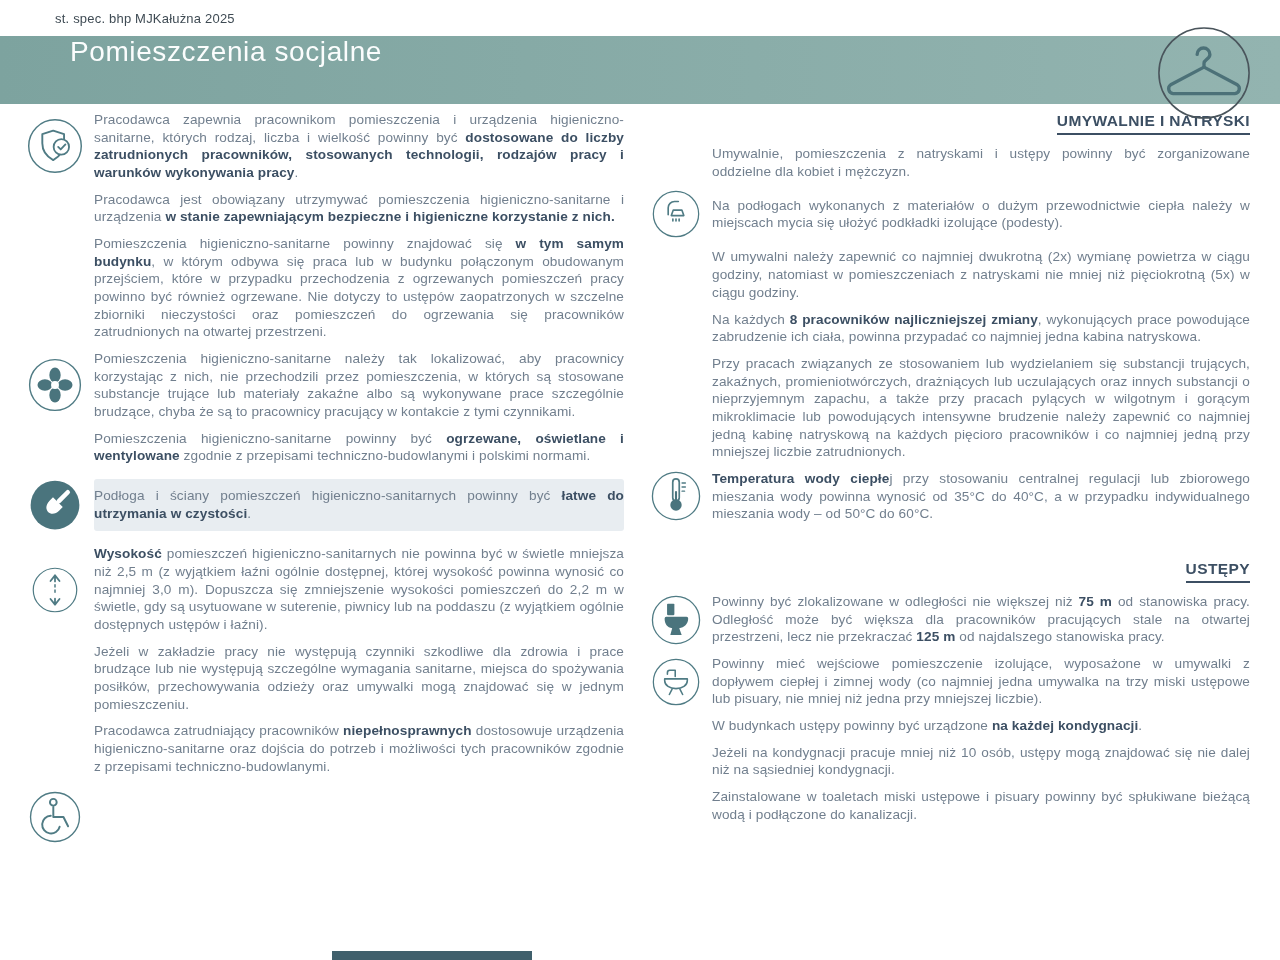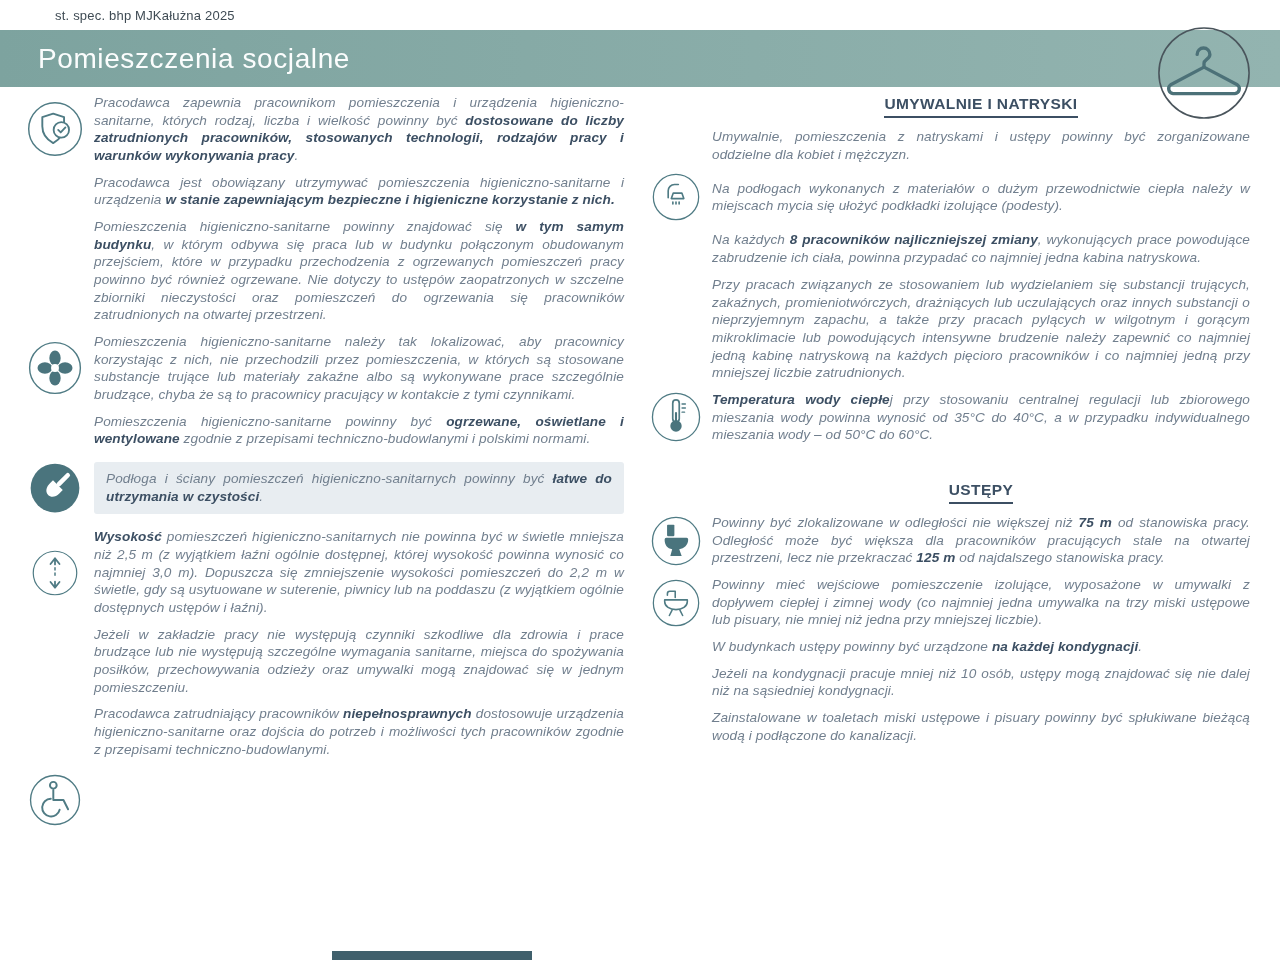--- a/index.html
+++ b/index.html
@@ -9,41 +9,41 @@
     font-family:"Liberation Sans", sans-serif;
     -webkit-font-smoothing:antialiased;
   }
   :root{
     --band1:#7da39f; --band2:#93b4b0;
     --icon:#4f7b84; --icon-fill:#4a747d;
     --txt:#717f8e; --bold:#3c4f63;
     --hl:#e8edf1; --credit:#3f4b54;
   }
   
-  .topbar{height:30px;display:flex;align-items:center;padding-left:55px;border-radius:11px;}
+  .topbar{height:36px;display:flex;align-items:center;padding-left:55px;border-radius:11px;}
   .credit{font-size:13px;color:var(--credit);letter-spacing:.2px;}
   
-  .band{height:57px;background:linear-gradient(90deg,var(--band1),var(--band2));
-        display:flex;align-items:center;padding-left:38px;}
+  .band{height:68px;background:linear-gradient(90deg,var(--band1),var(--band2));
+        display:flex;padding-left:70px;}
   .band h1{margin:0;font-size:28px;font-weight:400;color:#fbfdfd;letter-spacing:.6px;}
   .hanger-wrap{position:absolute;top:24px;left:1155px;width:98px;height:98px;}
   
   .columns{display:grid;grid-template-columns:640px 640px;margin-top:7px;}
   .col{font-size:13.6px;line-height:1.3;color:var(--txt);letter-spacing:.1px;}
   .col-left{padding:0 16px 0 22px;}
   .col-right{padding:0 30px 0 6px;}
   .row{display:grid;grid-template-columns:66px 1fr;column-gap:6px;align-items:center;margin-bottom:9px;}
   .col-right .row{grid-template-columns:60px 1fr;}
   .icell{display:flex;align-items:center;justify-content:center;}
-  .text{text-align:justify;font-style:italic;}
+  .text{text-align:justify;}
   .text b{color:var(--bold);font-weight:700;}
-  .hl .text{background:var(--hl);padding:8px 12px 9px;border-radius:3px;}
+  .hl .text{background:var(--hl);padding:8px 0 9px;border-radius:3px;}
   .row.mt{margin-top:14px;}
   .heading-row{margin-bottom:10px;}
-  .heading{display:block;text-align:center;}
+  .heading{display:block;text-align:right;}
   .heading span{display:inline-block;font-size:15.5px;font-weight:700;color:var(--bold);
     letter-spacing:.4px;border-bottom:2px solid var(--bold);padding-bottom:2px;}
   .heading-row.second{margin-top:36px;}
   svg{display:block;}
   .oc{stroke:var(--icon);fill:none;}
   .bottom-band{position:absolute;left:332px;top:951px;width:200px;height:9px;background:#40606c;}
 </style>
 </head>
 <body>
 
@@ -184,20 +184,24 @@
             <path d="M22 33v-9a8 8 0 0 1 8-8h5"></path>
             <path d="M26 34h16l-2.5-7H28.5z"></path>
             <path d="M28 38.5v2.5M32 38.5v2.5M36 38.5v2.5"></path>
           </g>
         </svg>
       </div>
       <div class="text"><span>Na podłogach wykonanych z materiałów o dużym przewodnictwie ciepła należy w miejscach mycia się ułożyć podkładki izolujące (podesty).</span></div>
     </div>
 
 
+    <div class="row">
+      <div class="icell"></div>
+      <div class="text"><span>W umywalni należy zapewnić co najmniej dwukrotną (2x) wymianę powietrza w ciągu godziny, natomiast w pomieszczeniach z natryskami nie mniej niż pięciokrotną (5x) w ciągu godziny.</span></div>
+    </div>
 
     <div class="row">
       <div class="icell"></div>
       <div class="text"><span>Na każdych </span><b>8 pracowników najliczniejszej zmiany</b><span>, wykonujących prace powodujące zabrudzenie ich ciała, powinna przypadać co najmniej jedna kabina natryskowa.</span></div>
     </div>
 
     <div class="row">
       <div class="icell"></div>
       <div class="text"><span>Przy pracach związanych ze stosowaniem lub wydzielaniem się substancji trujących, zakaźnych, promieniotwórczych, drażniących lub uczulających oraz innych substancji o nieprzyjemnym zapachu, a także przy pracach pylących w wilgotnym i gorącym mikroklimacie lub powodujących intensywne brudzenie należy zapewnić co najmniej jedną kabinę natryskową na każdych pięcioro pracowników i co najmniej jedną przy mniejszej liczbie zatrudnionych.</span></div>
     </div>

